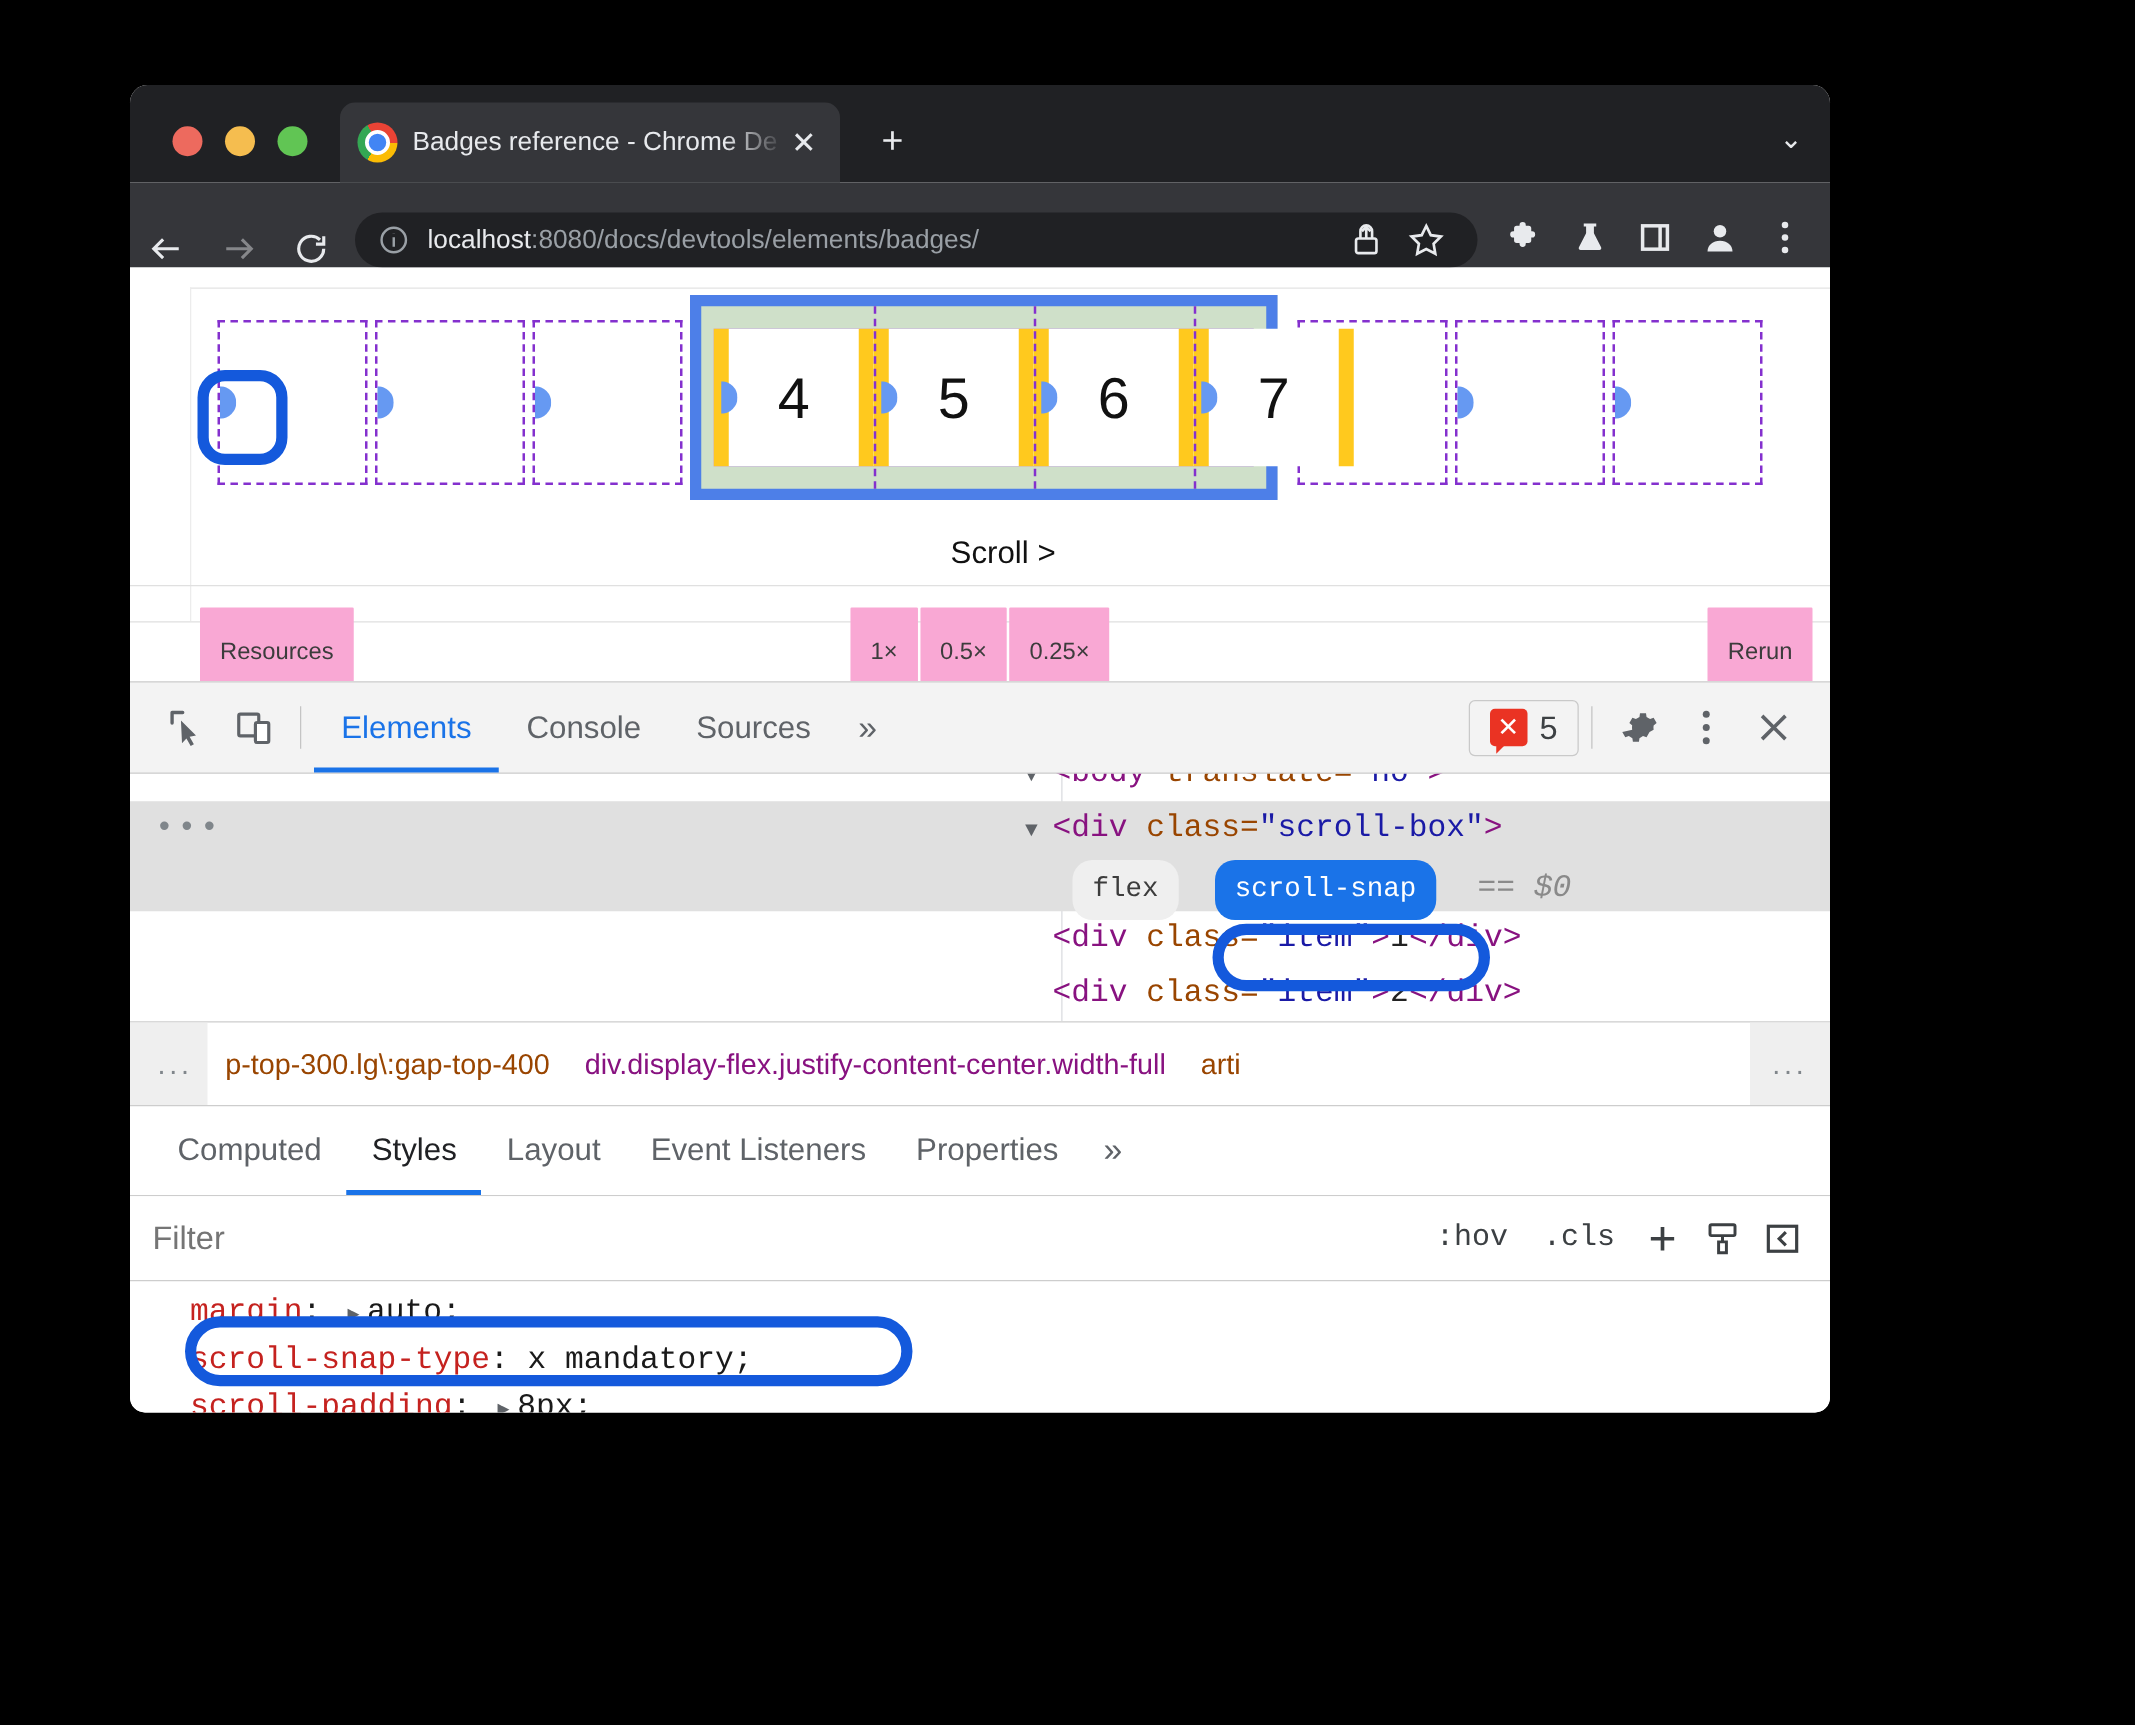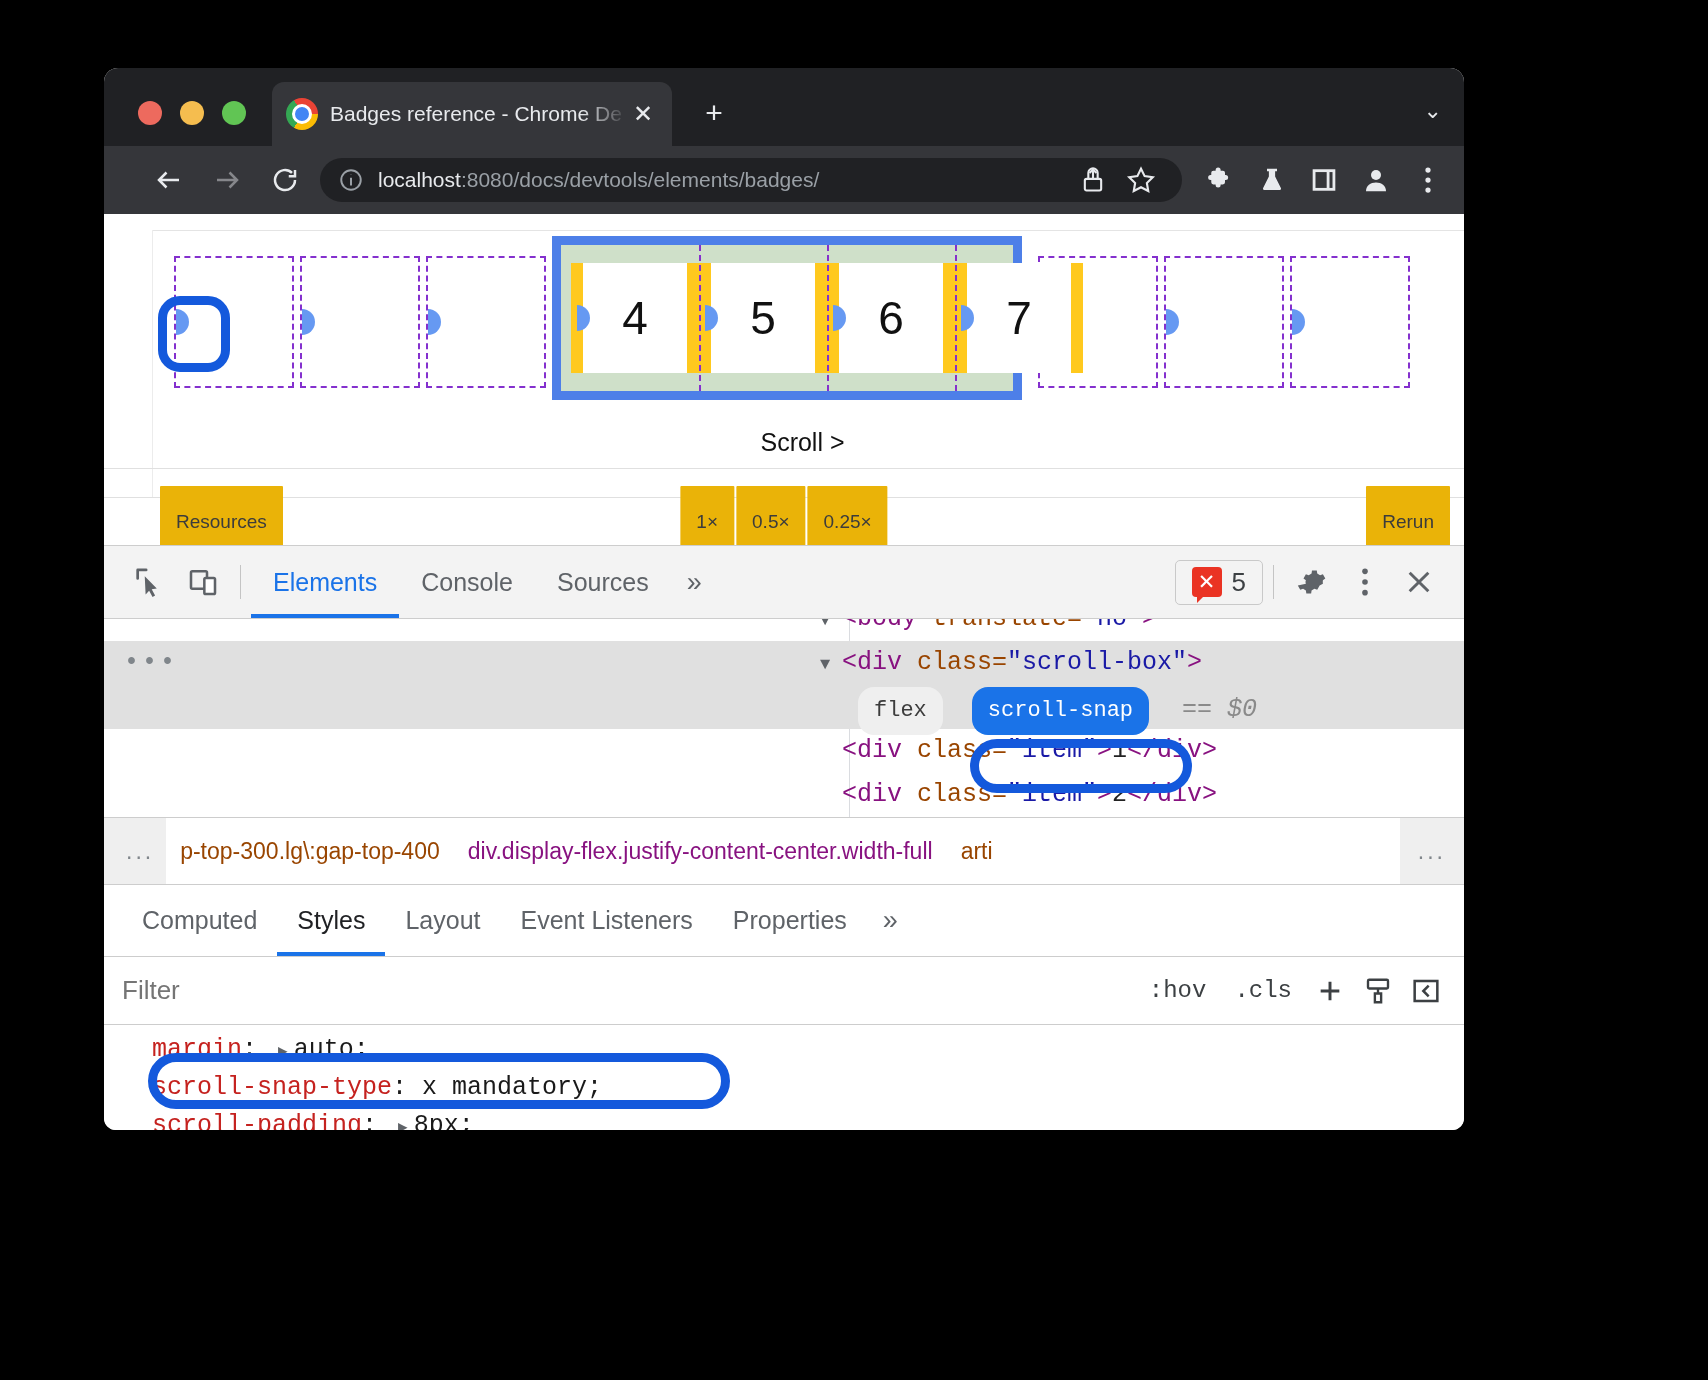--- a/index.html
+++ b/index.html
@@ -57,21 +57,21 @@
     position: absolute; left: 592px; top: 28px; width: 36px; height: 36px;
     color: #E8EAED; font-size: 30px; line-height: 34px; text-align: center; cursor: pointer;
   }
   #tabstrip-chevron {
     position: absolute; right: 22px; top: 30px; color: #E8EAED; font-size: 22px; cursor: pointer;
   }
 
   
   #toolbar {
     position: relative; height: 68px; background: #35363A;
-    display: flex; align-items: center; padding-left: 36px;
+    display: flex; align-items: flex-end;
   }
   .tb-icon { width: 30px; height: 30px; flex: 0 0 30px; color: #E8EAED; }
   .nav-btn { width: 58px; display: flex; align-items: center; justify-content: center; cursor: pointer; }
   .nav-btn.disabled { opacity: .45; }
   #omnibox {
     flex: 1; height: 44px; margin: 0 14px 0 6px;
     background: #202124; border-radius: 22px;
     display: flex; align-items: center; padding: 0 18px;
     overflow: hidden;
   }
@@ -149,21 +149,21 @@
   }
   #viewport-botline { position: absolute; left: 0; right: 0; bottom: 28px; height: 1px; background: #e0e0e0; }
 
   
   #resbar {
     position: relative; height: 48px; background: #fff;
     border-top: 1px solid #e0e0e0;
     display: flex; align-items: center; padding: 0 12px 0 56px;
   }
   .chip {
-    background: #eab308; color: #3c3c3c; font-size: 19px;
+    background: #f9a8d4; color: #3c3c3c; font-size: 19px;
     padding: 25px 16px; border-radius: 1px; cursor: pointer;
   }
   #zoomchips { position: absolute; left: 50%; transform: translateX(-50%); display: flex; gap: 2px; }
   #rerun { position: absolute; right: 14px; }
 
   
   #devtools { position: relative; background: #fff; height: 586px; }
   #dt-toolbar {
     height: 74px; background: #F3F3F3; border-top: 1px solid #cdcdcd;
     border-bottom: 1px solid #cdcdcd;

